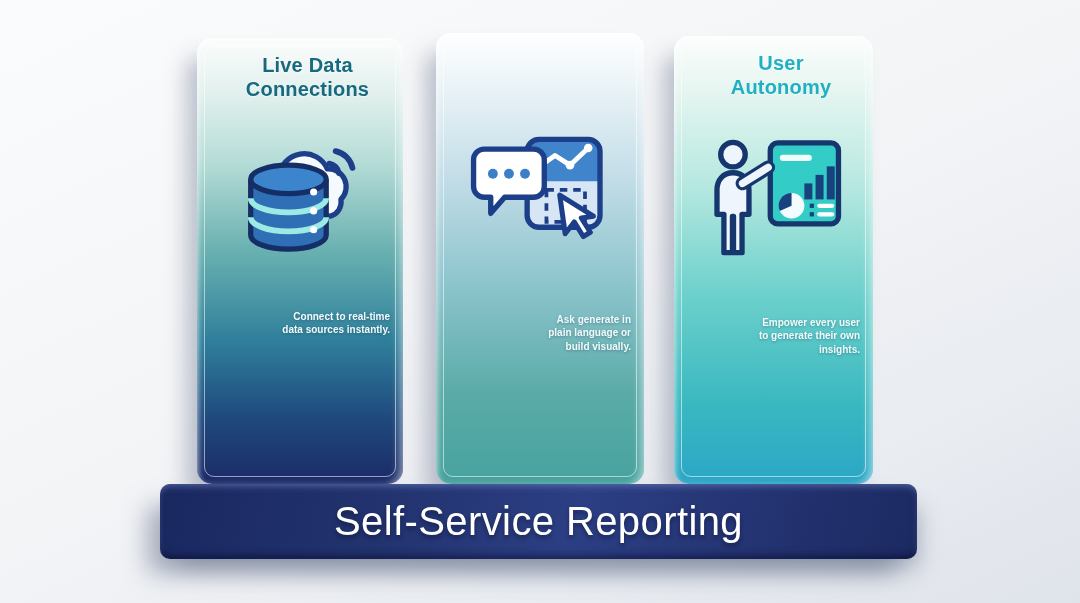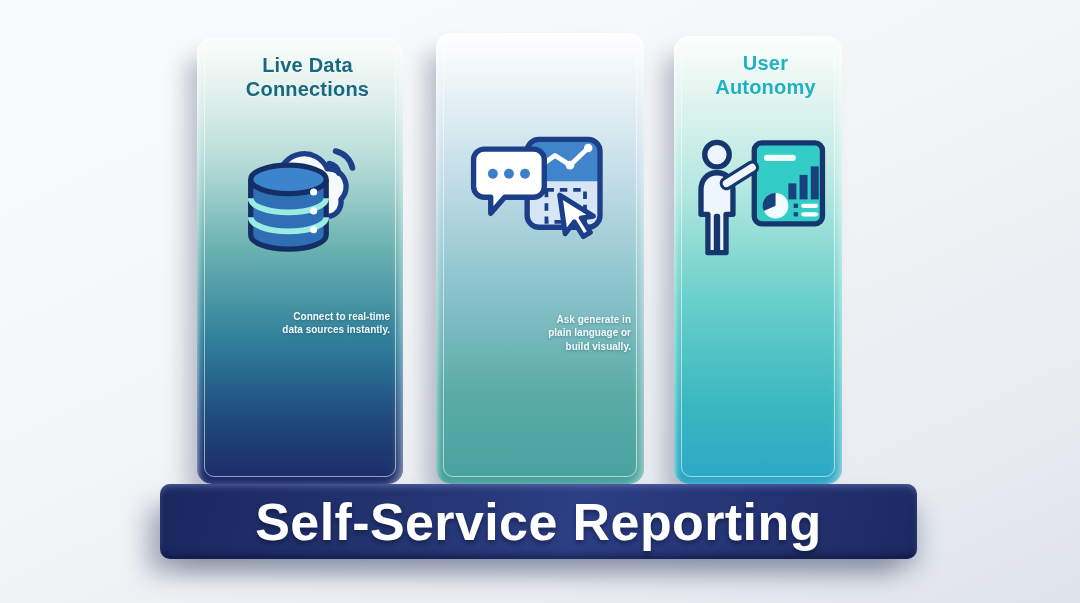--- a/index.html
+++ b/index.html
@@ -35,21 +35,21 @@
     left: 197px; top: 38px; width: 206px; height: 446px;
     background: linear-gradient(180deg, #fbfdfc 0%, #e3f1ee 12%, #b5dcd7 28%,
                 #68b0b0 48%, #2f7f9b 68%, #1f4a7e 85%, #1c2a68 100%);
   }
   .card-2 {
     left: 436px; top: 33px; width: 208px; height: 451px;
     background: linear-gradient(180deg, #ffffff 0%, #eaf3f7 12%, #c3dde8 32%,
                 #8cc4cc 56%, #5aaba8 80%, #47a29d 100%);
   }
   .card-3 {
-    left: 674px; top: 36px; width: 168px; height: 448px;
+    left: 674px; top: 36px; width: 199px; height: 448px;
     background: linear-gradient(180deg, #fcfefd 0%, #e2f4ef 14%, #b4e8e0 34%,
                 #6cd0cb 58%, #3ab8c0 82%, #2ba6c6 100%);
   }
 
   .card-title {
     position: absolute;
     top: 15px; left: 23px; right: 8px;
     text-align: center;
     font-size: 20px;
     font-weight: 800;
@@ -95,22 +95,22 @@
     align-items: center;
     justify-content: center;
     box-shadow:
       -16px 18px 24px -4px rgba(100, 112, 138, 0.55),
       10px 16px 22px -8px rgba(100, 112, 138, 0.45),
       inset 0 4px 7px -2px rgba(125, 145, 210, 0.55),
       inset 0 -7px 10px -5px rgba(0, 4, 28, 0.6);
   }
   .banner-label {
     color: #ffffff;
-    font-size: 52px;
-    font-weight: 700;
+    font-size: 40px;
+    font-weight: 400;
     letter-spacing: 0.4px;
     text-shadow: 0 3px 4px rgba(8, 14, 40, 0.45);
   }
 </style>
 </head>
 <body>
 
 <div class="stage">
 
   <div class="card card-1">
@@ -183,19 +183,22 @@
         <rect x="108" y="71" width="16" height="4" rx="2" fill="#ffffff"></rect>
         <rect x="101" y="79" width="4" height="4" fill="#17427e"></rect>
         <rect x="108" y="79" width="16" height="4" rx="2" fill="#ffffff"></rect>
 
         <circle cx="29" cy="25" r="11.5" fill="#eef5fd" stroke="#16366e" stroke-width="5"></circle>
         <path d="M29 42 c-9.5 0 -15 7 -15 16 v23 h6.5 v36 h8 v-34 h1 v34 h8 v-36 h6.5 v-23 c0 -9 -5.5 -16 -15 -16 z" fill="#eef5fd" stroke="#16366e" stroke-width="5" stroke-linejoin="round"></path>
         <path d="M38 52 L62 37" stroke="#16366e" stroke-width="13" stroke-linecap="round"></path>
         <path d="M38 52 L62 37" stroke="#eef5fd" stroke-width="7" stroke-linecap="round"></path>
       </svg>
     </div>
+    <div class="card-desc">Empower every user
+to generate their own
+insights.</div>
   </div>
 
   <div class="banner">
     <div class="banner-label">Self-Service Reporting</div>
   </div>
 
 </div>
 
 </body></html>

